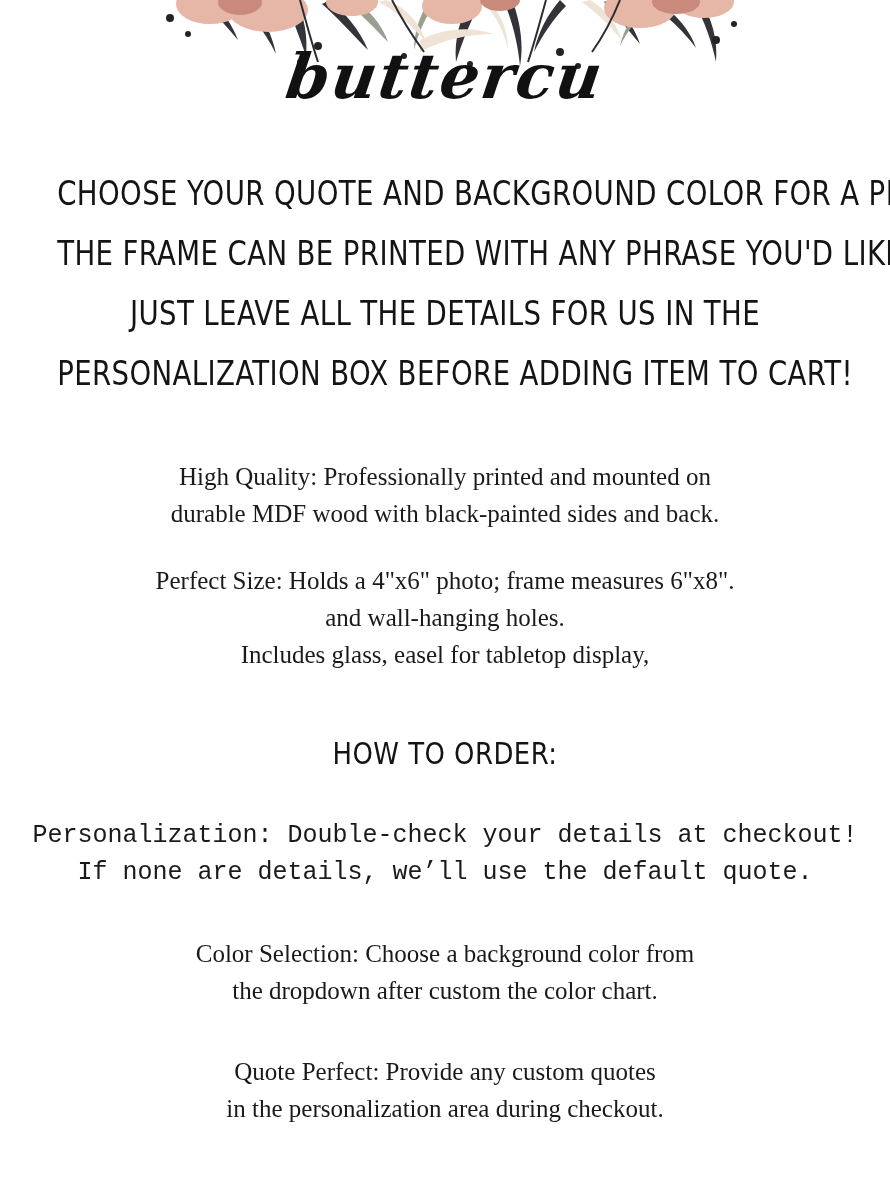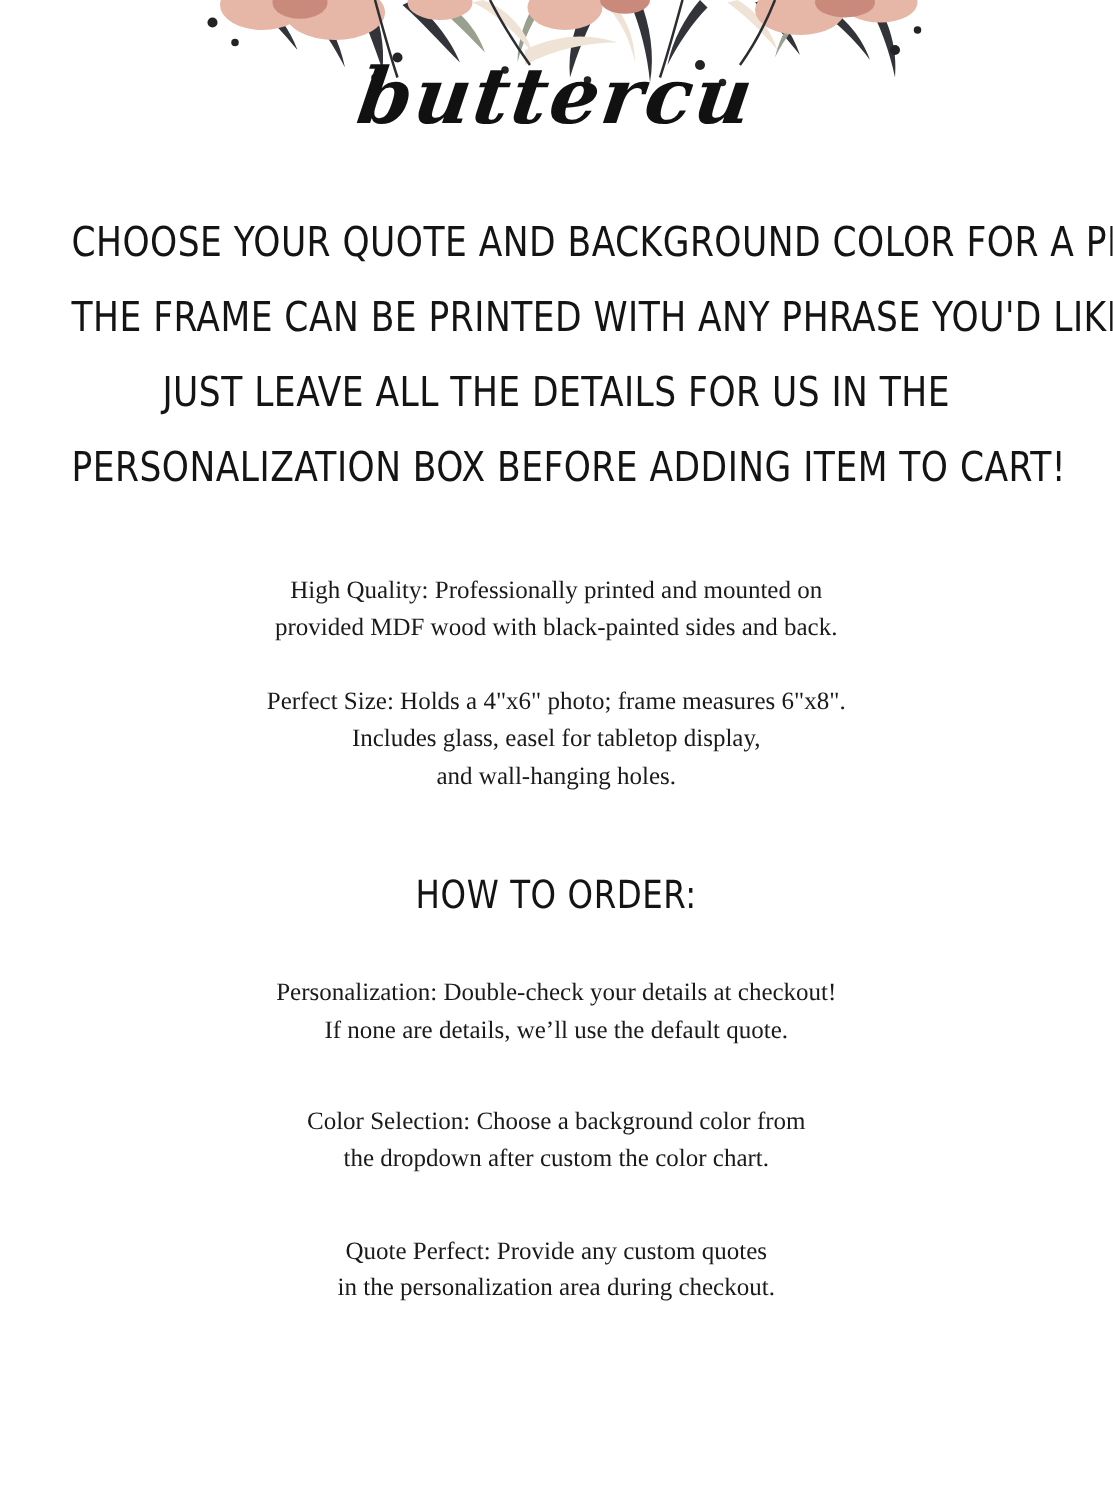--- a/index.html
+++ b/index.html
@@ -63,38 +63,38 @@
     text-transform: uppercase;
     transform: scaleX(0.93);
   }
   .headline div {
     white-space: nowrap;
   }
 
   .para {
     margin-top: 30px;
     font-family: "Liberation Serif", serif;
-    font-size: 20px;
+    font-size: 25px;
     line-height: 1.48;
     color: #1a1a1a;
   }
   .para.first { margin-top: 54px; }
 
   .section-title {
     margin-top: 62px;
     font-family: "DejaVu Sans Condensed", "Liberation Sans Narrow", "Liberation Sans", sans-serif;
     font-size: 31px;
     letter-spacing: 0.5px;
     text-transform: uppercase;
     color: #141414;
     transform: scaleX(0.93);
   }
 
   .para.step { margin-top: 44px; }
-  .para.step.firststep { margin-top: 46px; }
+  .para.step.firststep { margin-top: 46px; font-family: Liberation Mono, monospace; }
 
   .line { display: block; }
 </style>
 </head>
 <body>
 
 <div class="banner">
   <svg width="890" height="128" viewBox="0 0 890 128">
 
     <g fill="#33343a">
@@ -164,27 +164,27 @@
 
   <div class="headline">
     <div>Choose your quote and background color for a personal touch.</div>
     <div>The frame can be printed with any phrase you'd like on there,</div>
     <div>just leave all the details for us in the</div>
     <div>personalization box before adding item to cart!</div>
   </div>
 
   <p class="para first">
     <span class="line">High Quality: Professionally printed and mounted on</span>
-    <span class="line">provided MDF wood with black-painted sides and back.</span>
+    <span class="line">durable MDF wood with black-painted sides and back.</span>
   </p>
 
   <p class="para">
     <span class="line">Perfect Size: Holds a 4"x6" photo; frame measures 6"x8".</span>
+    <span class="line">and wall-hanging holes.</span>
     <span class="line">Includes glass, easel for tabletop display,</span>
-    <span class="line">and wall-hanging holes.</span>
   </p>
 
   <div class="section-title">How to order:</div>
 
   <p class="para step firststep">
     <span class="line">Personalization: Double-check your details at checkout!</span>
     <span class="line">If none are details, we’ll use the default quote.</span>
   </p>
 
   <p class="para step">

